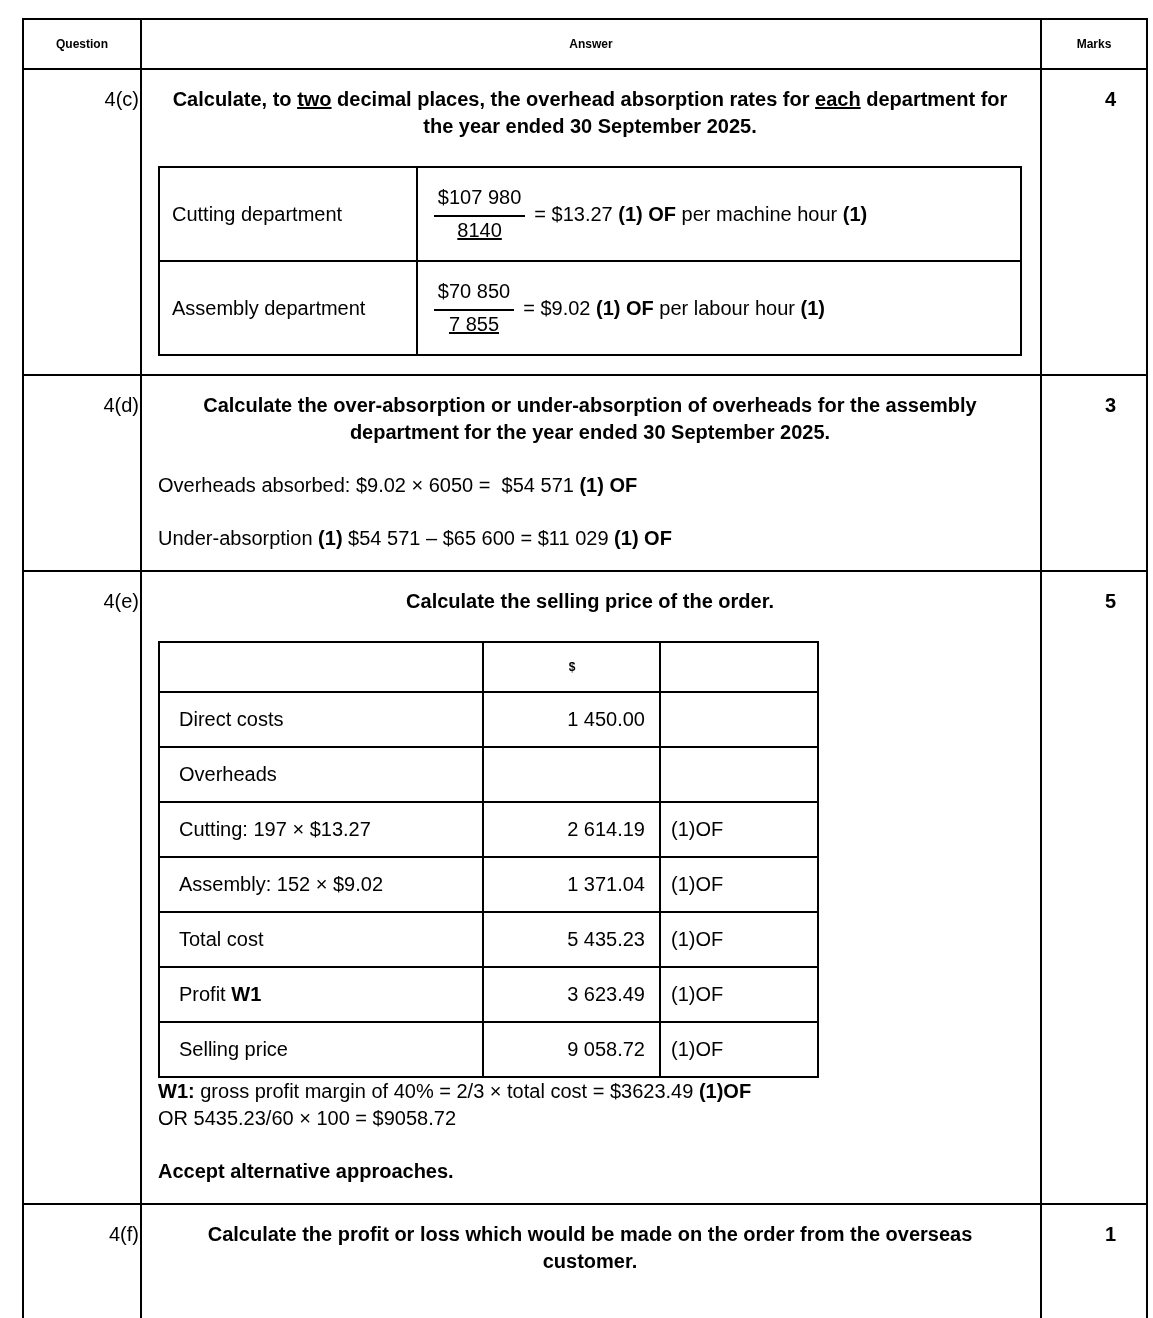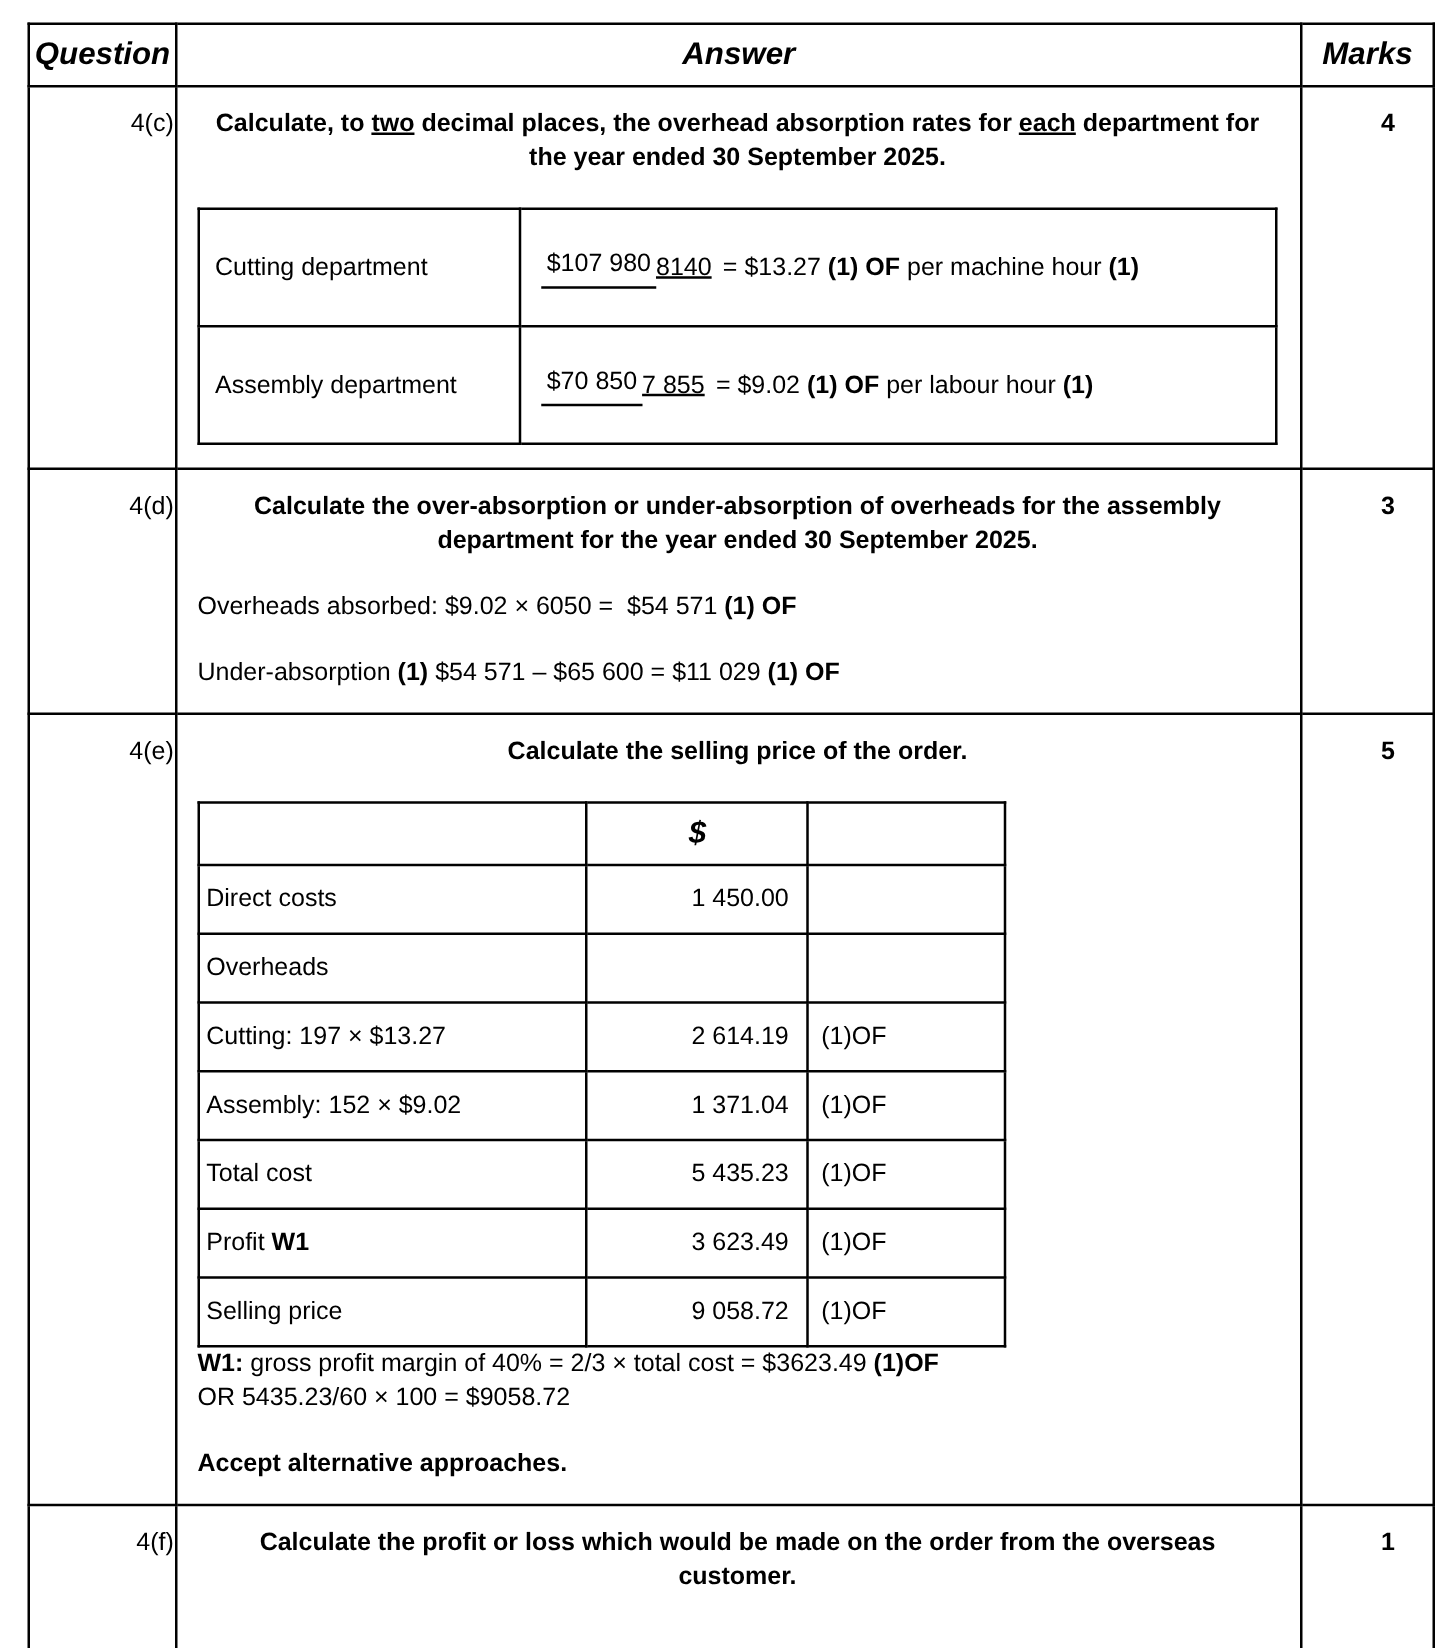--- a/index.html
+++ b/index.html
@@ -17,49 +17,48 @@
     background: #fff;
   }
   table { border-collapse: collapse; }
   .main { width: 1124px; table-layout: fixed; }
   .main th, .main td { border: 2px solid #000; vertical-align: top; }
   .main thead th {
     height: 46px;
     text-align: center;
     vertical-align: middle;
     font-weight: bold;
-    font-size: 25px;
-    font-style: italic;
+    font-size: 12px;
   }
   .col-q { width: 118px; }
   .col-a { width: 900px; }
   .col-m { width: 106px; }
   .qcell { text-align: right; padding-top: 16px; }
   .mcell { text-align: right; padding: 16px 30px 0 0; font-weight: bold; }
   .acell { padding: 16px 18px 18px 16px; }
   p { margin: 0; }
   .prompt { font-weight: bold; margin: 0 0 26px 0; text-align: center; }
   .u { text-decoration: underline; }
   .b { font-weight: bold; }
   .gap-line { margin-top: 26px; }
 
   
   .rate-table td { border: 2px solid #000; height: 92px; vertical-align: middle; }
   .rate-dept { width: 250px; padding: 0 0 0 12px; }
   .rate-expr { width: 595px; padding: 0 10px 0 16px; }
   .calc-line { display: flex; align-items: center; }
-  .frac { display: inline-flex; align-items: center; margin-right: 9px; }
+  .frac { display: inline-flex; flex-direction: column; align-items: center; margin-right: 9px; }
   .frac-num { padding: 0 4px 4px 4px; border-bottom: 2px solid #000; }
   .frac-den { padding-top: 0; text-decoration: underline; }
 
   
   .price-table th, .price-table td { border: 2px solid #000; font-weight: normal; }
   .price-table th { height: 46px; text-align: center; vertical-align: middle; }
   .price-table td { height: 51px; vertical-align: middle; }
-  .pt-label { width: 295px; padding: 0 8px 0 5px; text-align: left; }
+  .pt-label { width: 295px; padding: 0 8px 0 19px; text-align: left; }
   .pt-amount { width: 160px; text-align: right; padding-right: 14px; }
   .pt-mark { width: 145px; text-align: left; padding-left: 10px; font-weight: bold; }
   .note-block { }
   .accept { font-weight: bold; margin-top: 26px; }
 </style>
 </head>
 <body>
 
 <div class="page">
   <table class="main">

